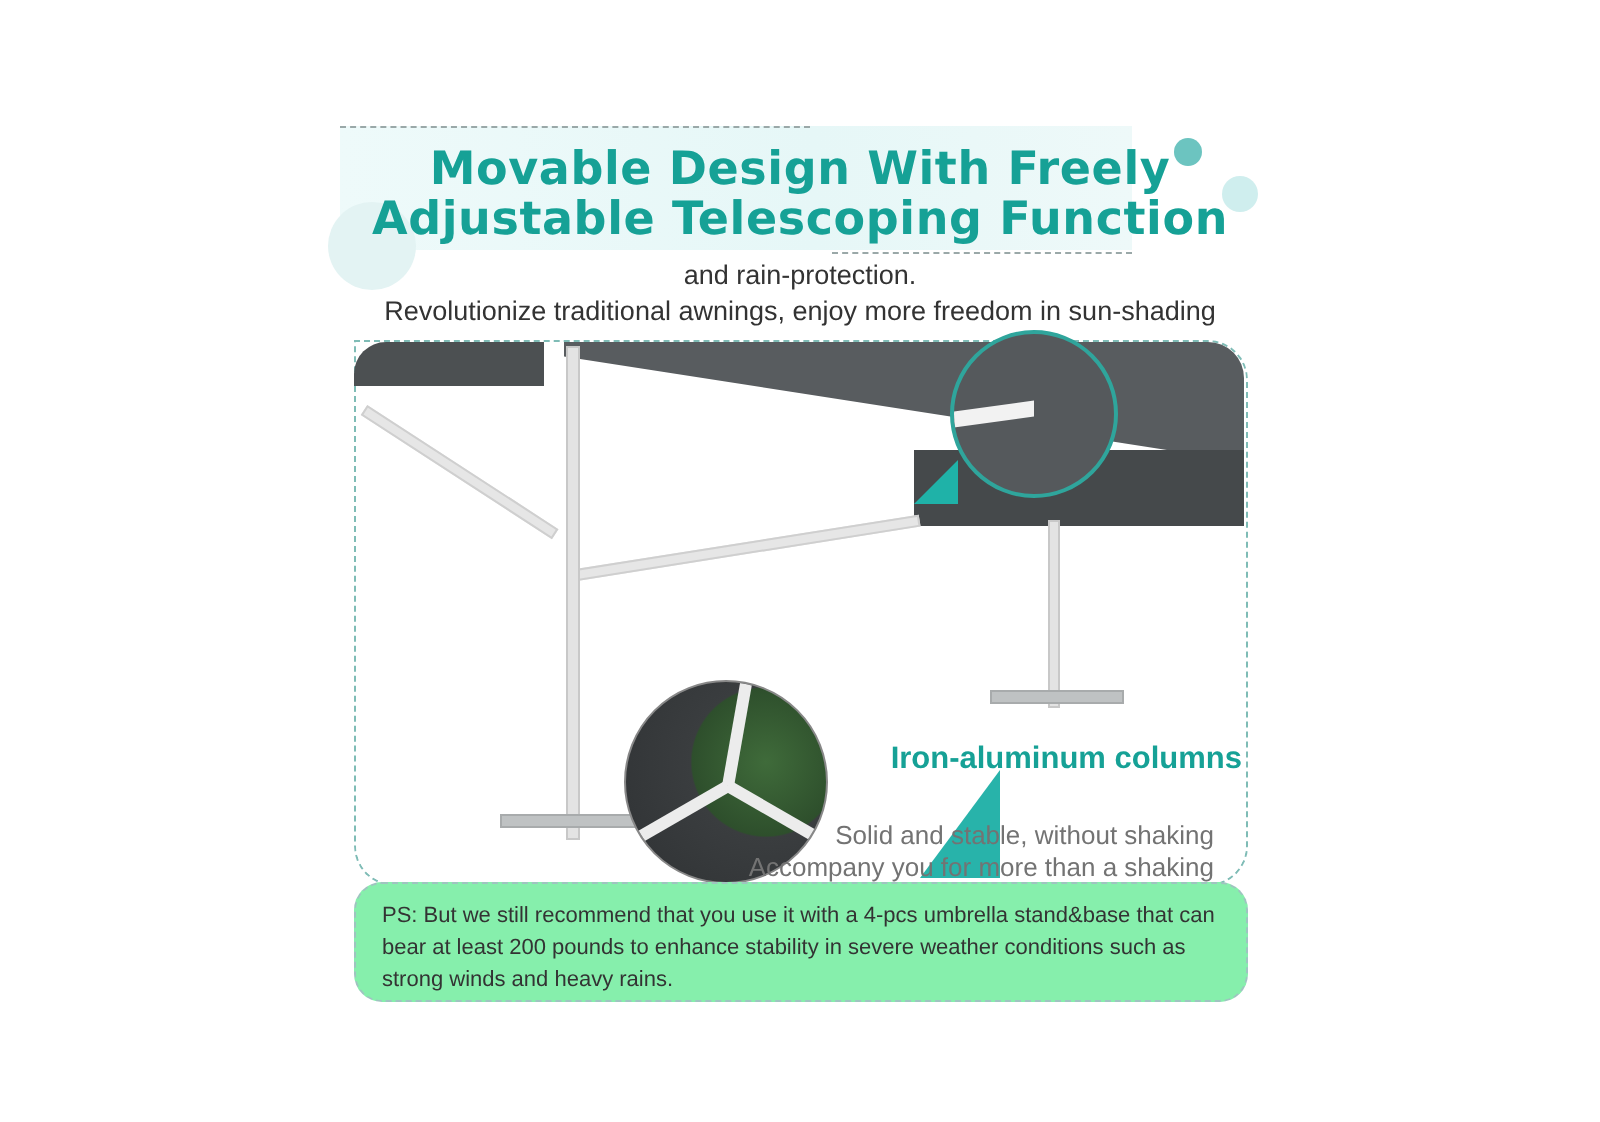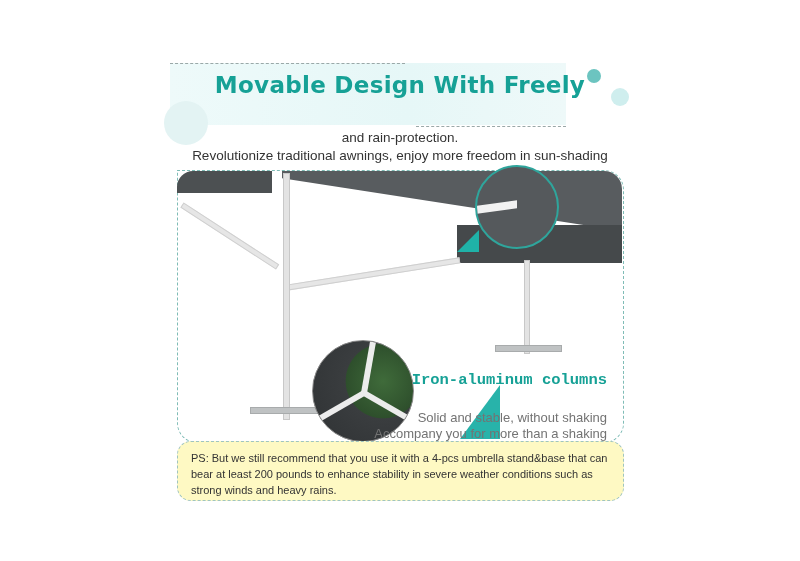--- a/index.html
+++ b/index.html
@@ -60,49 +60,50 @@
   .base-circle {
     position: absolute; left: 311px; top: 285px; width: 100px; height: 100px; border-radius: 50%;
     background: radial-gradient(circle at 70% 40%, #3f6b3a 0%, #2e4f2c 40%, #3a3d3f 41%, #2f3234 100%);
     border: 1px solid #888; overflow: hidden;
   }
   .base-circle .spoke { position: absolute; left: 48px; top: 0; width: 6px; height: 52px; background: #ececec; transform-origin: bottom center; }
   .base-tri { position: absolute; left: 290px; top: 330px; width: 0; height: 0;
     border-right: 40px solid #28b3aa; border-top: 54px solid transparent; }
 
   .feature-title {
-    position: absolute; right: 23px; top: 316px; color: #16a196; font-weight: bold; font-size: 15.5px;
-    font-family: Liberation Mono, monospace;
+    position: absolute; right: 9px; top: 316px; color: #16a196; font-weight: bold; font-size: 15.5px;
+    font-family: Liberation Sans, sans-serif;
   }
   .feature-line { position: absolute; right: 23px; color: #737373; font-size: 13px; line-height: 16px; text-align: center; margin-top: 16px; }
   .fl1 { top: 339px; }
   .fl2 { top: 355px; }
 
   
   .note {
     position: absolute; left: 7px; top: 386px; width: 445px; height: 58px;
-    border: 1px dashed #9fc4c0; border-radius: 14px; background: #fef9c3;
+    border: 1px dashed #9fc4c0; border-radius: 14px; background: #86efac;
   }
   .note-text {
     position: absolute; left: 13px; top: 8px; width: 425px; color: #333; font-size: 11px; line-height: 16px;
   }
 </style>
 </head>
 <body>
 
 <div class="canvas">
 
   <div class="banner">
     <div class="dash-top"></div>
     <div class="dash-bot"></div>
     <div class="dot3"></div>
     <div class="dot1"></div>
     <div class="dot2"></div>
     <div class="title">
       <div>Movable Design With Freely</div>
+      <div>Adjustable Telescoping Function</div>
     </div>
   </div>
 
   <div class="subtitle">
     <div>and rain-protection.</div>
     <div>Revolutionize traditional awnings, enjoy more freedom in sun-shading</div>
   </div>
 
   <div class="panel"></div>
 

